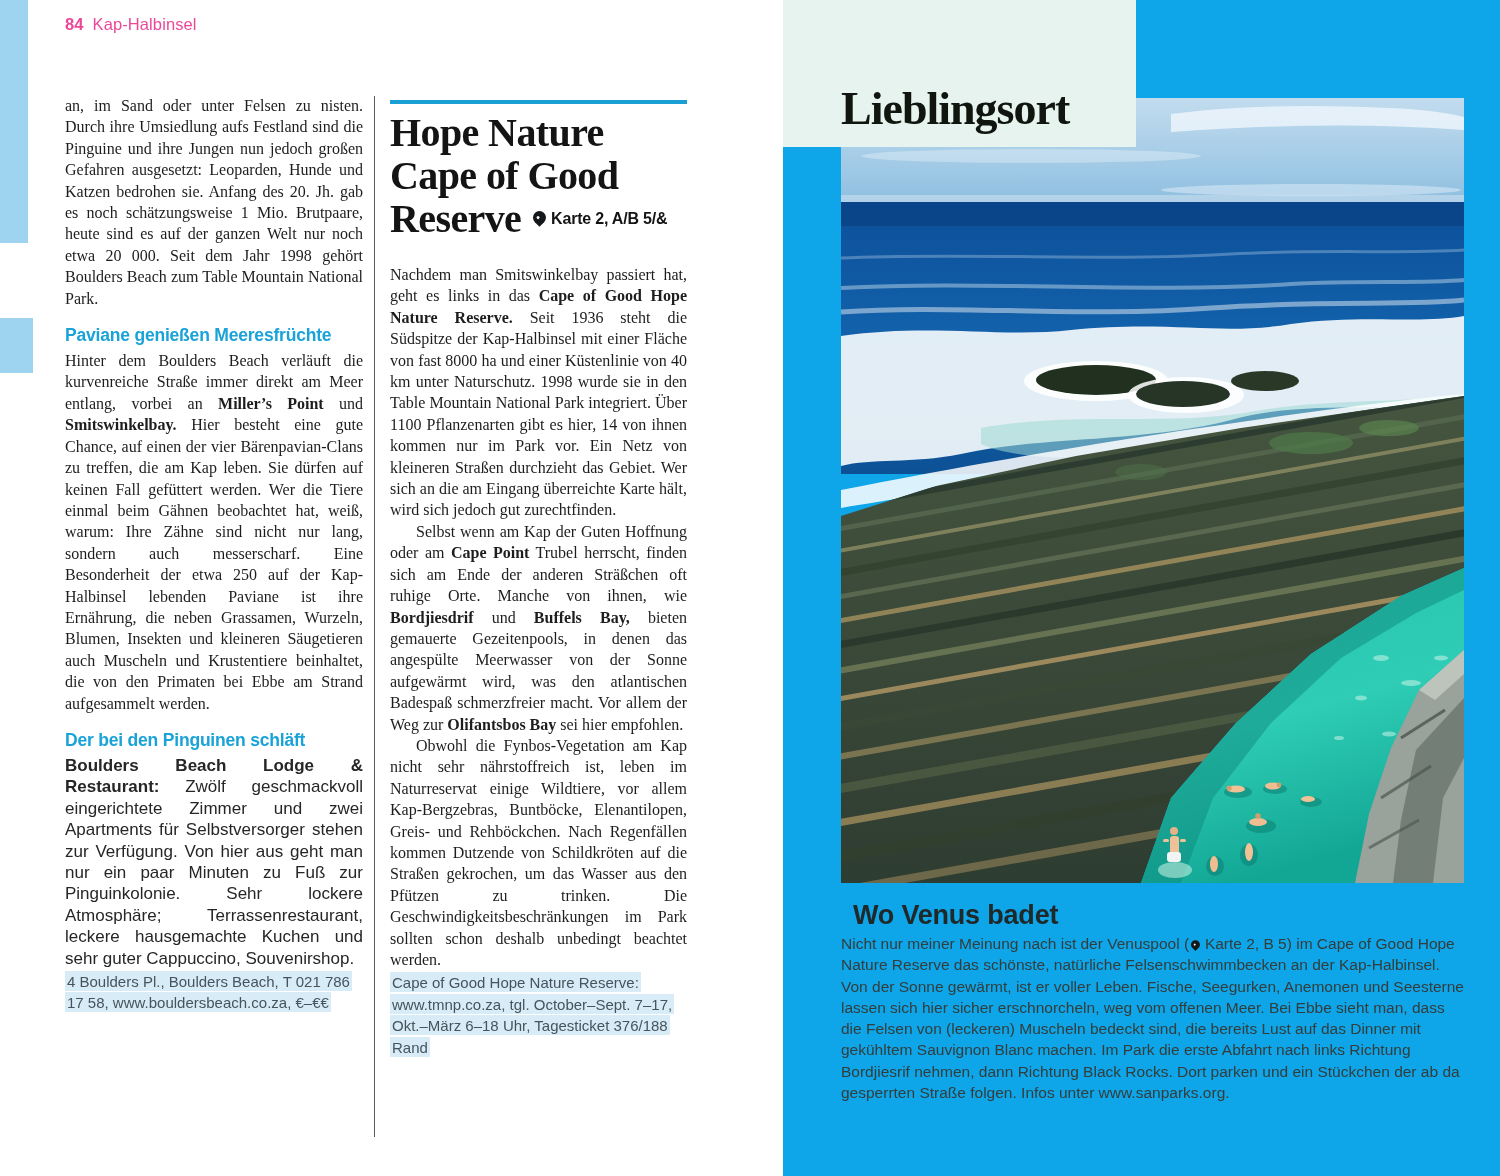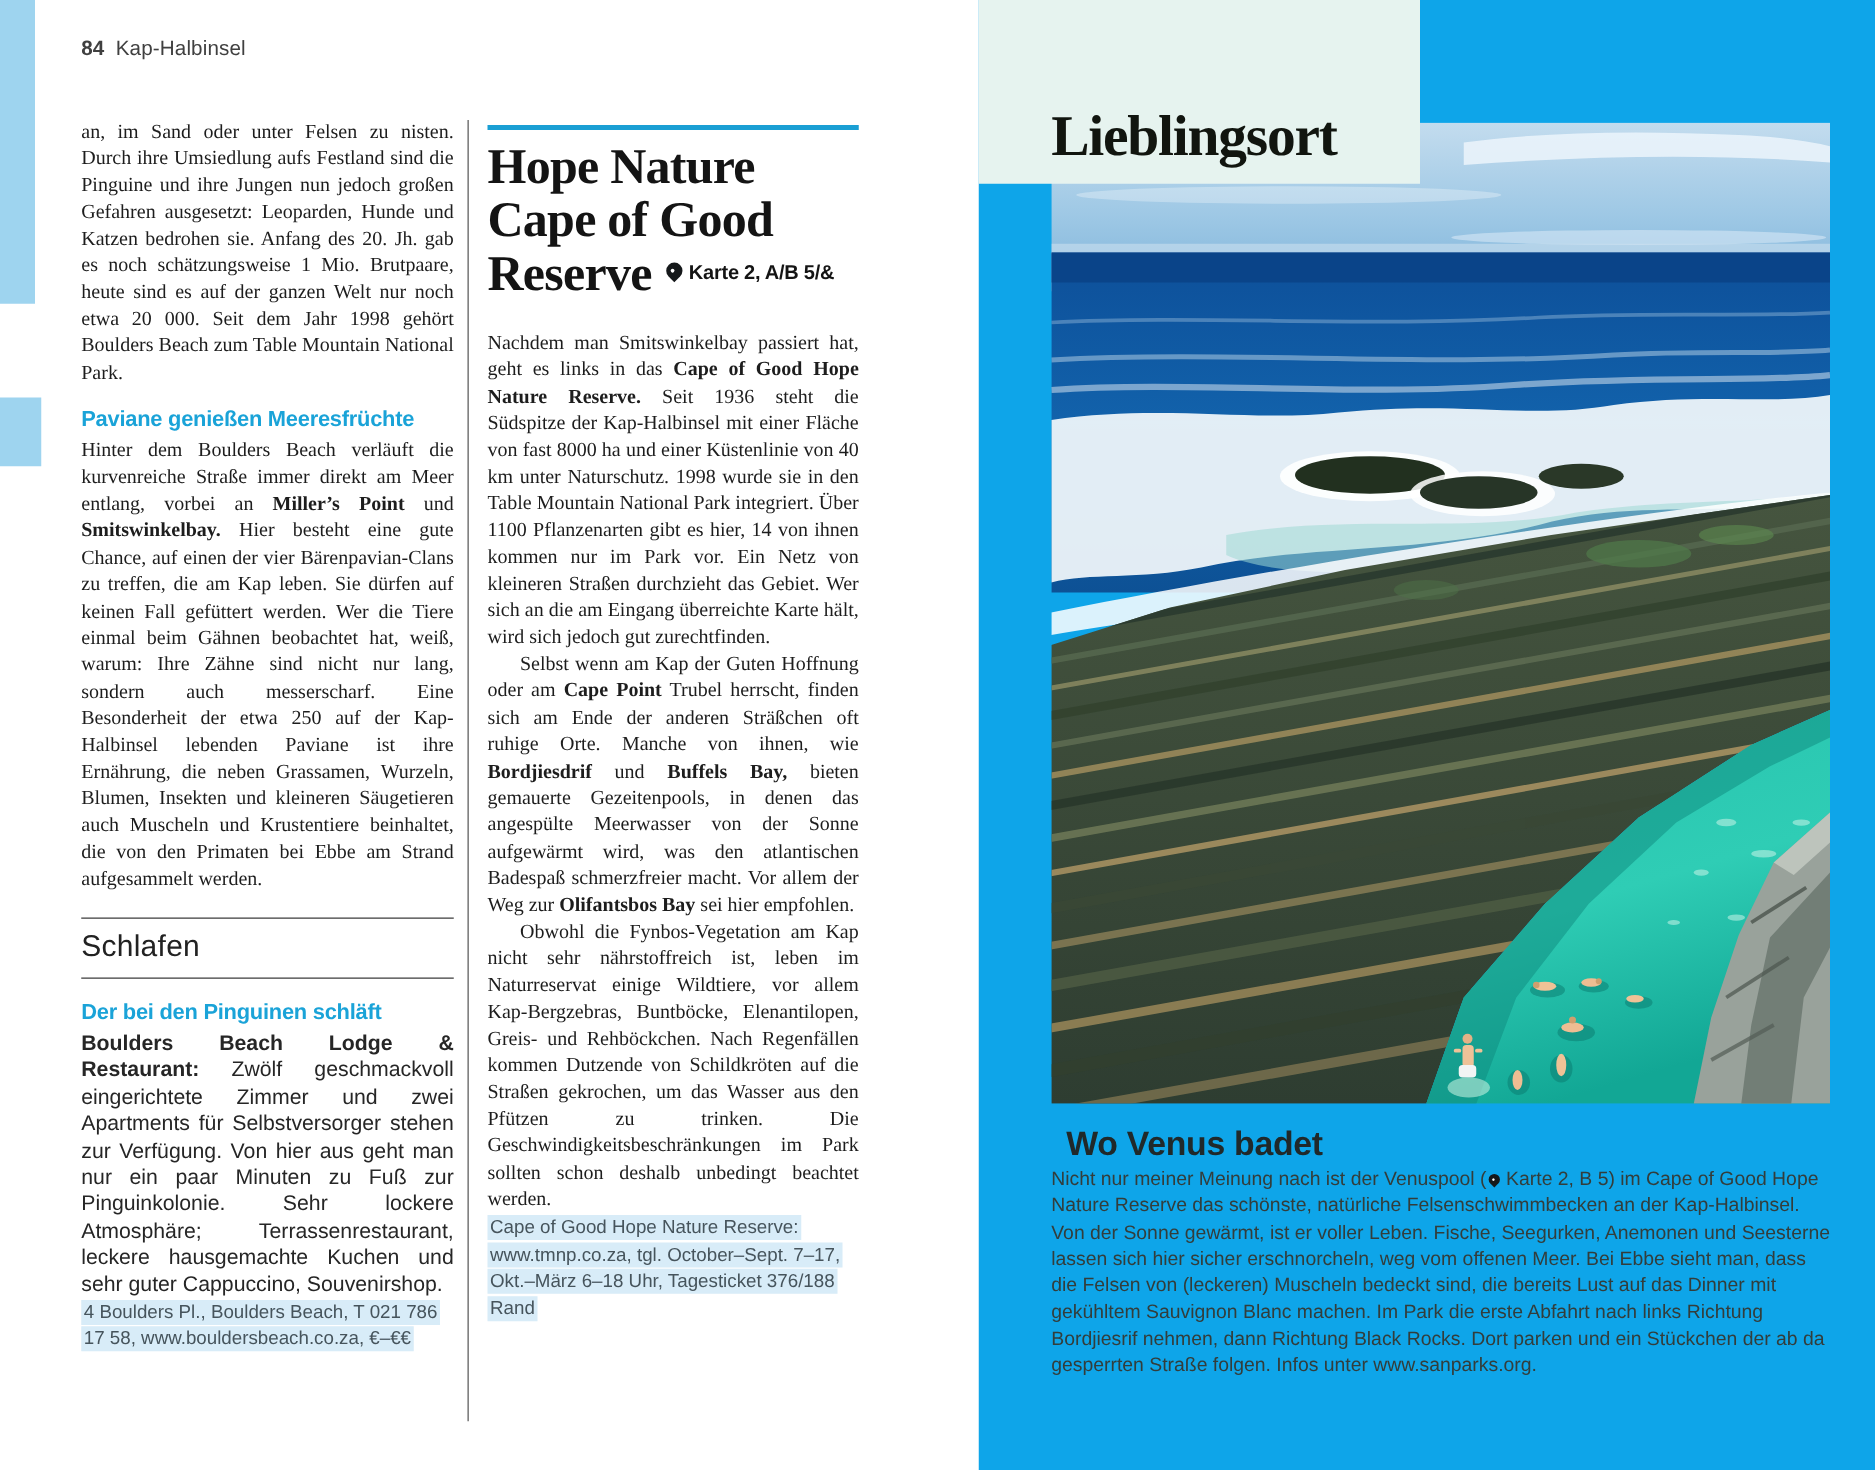--- a/index.html
+++ b/index.html
@@ -6,21 +6,21 @@
   body{width:1500px;height:1176px;background:#ffffff;font-family:"Liberation Sans",sans-serif;}
   .spread{position:relative;width:1500px;height:1176px;overflow:hidden;background:#ffffff;}
 
   
   .edge{position:absolute;background:#9ed4ef;}
   .bar-left-top{left:0;top:0;width:28px;height:243px;}
   .tab-left{left:0;top:318px;width:33px;height:55px;}
   .tab-right{left:1468px;top:310px;width:32px;height:53px;}
 
   
-  .hdr-left{position:absolute;left:65px;top:30px;font-size:16.5px;color:#404040;letter-spacing:.1px;}
+  .hdr-left{position:absolute;left:65px;top:15px;font-size:16.5px;color:#ec4899;letter-spacing:.1px;}
   .hdr-left b{margin-right:9px;}
   .hdr-right{position:absolute;left:1410px;top:30px;font-size:16.5px;font-weight:bold;color:#1e1e1e;}
 
   
   .colrule{position:absolute;left:374px;top:96px;width:1px;height:1041px;background:#5a5a5a;}
   .col{position:absolute;width:298px;}
   .col-1{left:65px;top:95px;}
   .col-2{left:390px;top:100px;width:297px;}
 
   .serif{font-family:"Liberation Serif",serif;font-size:16px;line-height:21.4px;color:#1d1d1d;text-align:justify;margin:0;}
@@ -68,23 +68,20 @@
 
   <div class="hdr-left"><b>84</b><span>Kap-Halbinsel</span></div>
   <div class="hdr-right">85</div>
 
   <div class="colrule"></div>
 
   <div class="col col-1">
     <p class="serif">an, im Sand oder unter Felsen zu nisten. Durch ihre Umsiedlung aufs Festland sind die Pinguine und ihre Jungen nun jedoch großen Gefahren ausgesetzt: Leoparden, Hunde und Katzen bedrohen sie. Anfang des 20. Jh. gab es noch schätzungsweise 1 Mio. Brutpaare, heute sind es auf der ganzen Welt nur noch etwa 20 000. Seit dem Jahr 1998 gehört Boulders Beach zum Table Mountain National Park.</p>
     <h3 class="sub">Paviane genießen Meeresfrüchte</h3>
     <p class="serif"><span>Hinter dem Boulders Beach verläuft die kurvenreiche Straße immer direkt am Meer entlang, vorbei an </span><span class="b">Miller’s Point</span><span> und </span><span class="b">Smitswinkelbay.</span><span> Hier besteht eine gute Chance, auf einen der vier Bärenpavian-Clans zu treffen, die am Kap leben. Sie dürfen auf keinen Fall gefüttert werden. Wer die Tiere einmal beim Gähnen beobachtet hat, weiß, warum: Ihre Zähne sind nicht nur lang, sondern auch messerscharf. Eine Besonderheit der etwa 250 auf der Kap-Halbinsel lebenden Paviane ist ihre Ernährung, die neben Grassamen, Wurzeln, Blumen, Insekten und kleineren Säugetieren auch Muscheln und Krustentiere beinhaltet, die von den Primaten bei Ebbe am Strand aufgesammelt werden.</span></p>
-    <div class="schlafen">
-      <h2>Schlafen</h2>
-    </div>
     <h3 class="sub">Der bei den Pinguinen schläft</h3>
     <p class="sans"><span class="b">Boulders Beach Lodge &amp; Restaurant:</span><span> Zwölf geschmackvoll eingerichtete Zimmer und zwei Apartments für Selbstversorger stehen zur Verfügung. Von hier aus geht man nur ein paar Minuten zu Fuß zur Pinguinkolonie. Sehr lockere Atmosphäre; Terrassenrestaurant, leckere hausgemachte Kuchen und sehr guter Cappuccino, Souvenirshop.</span></p>
     <p class="hl-wrap"><span class="hl">4 Boulders Pl., Boulders Beach, T 021 786 17 58, www.bouldersbeach.co.za, €–€€</span></p>
   </div>
 
   <div class="col col-2">
     <div class="hrule"></div>
     <h2 class="headline">
       <span style="display:block">Hope Nature</span>
       <span style="display:block">Cape of Good</span>

